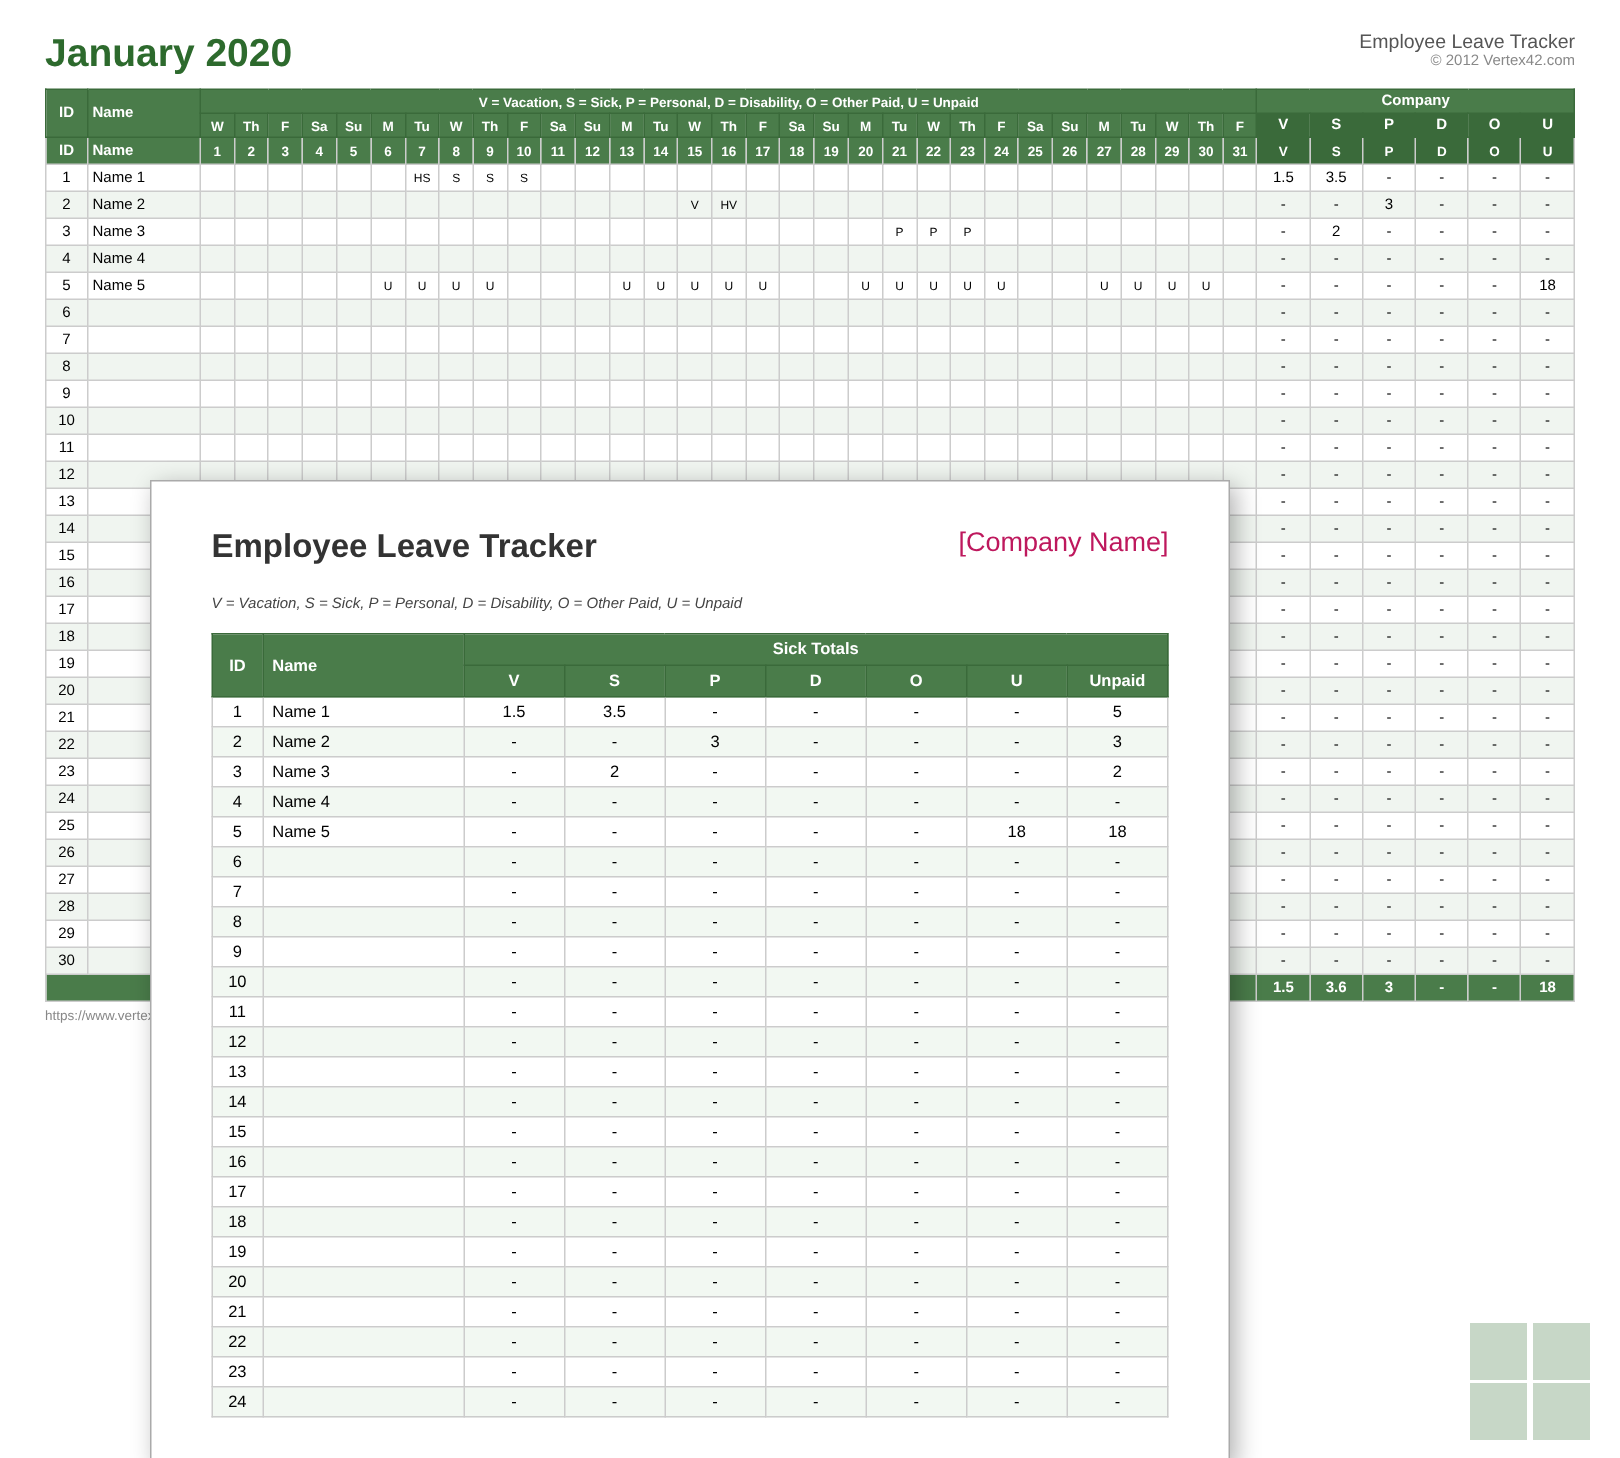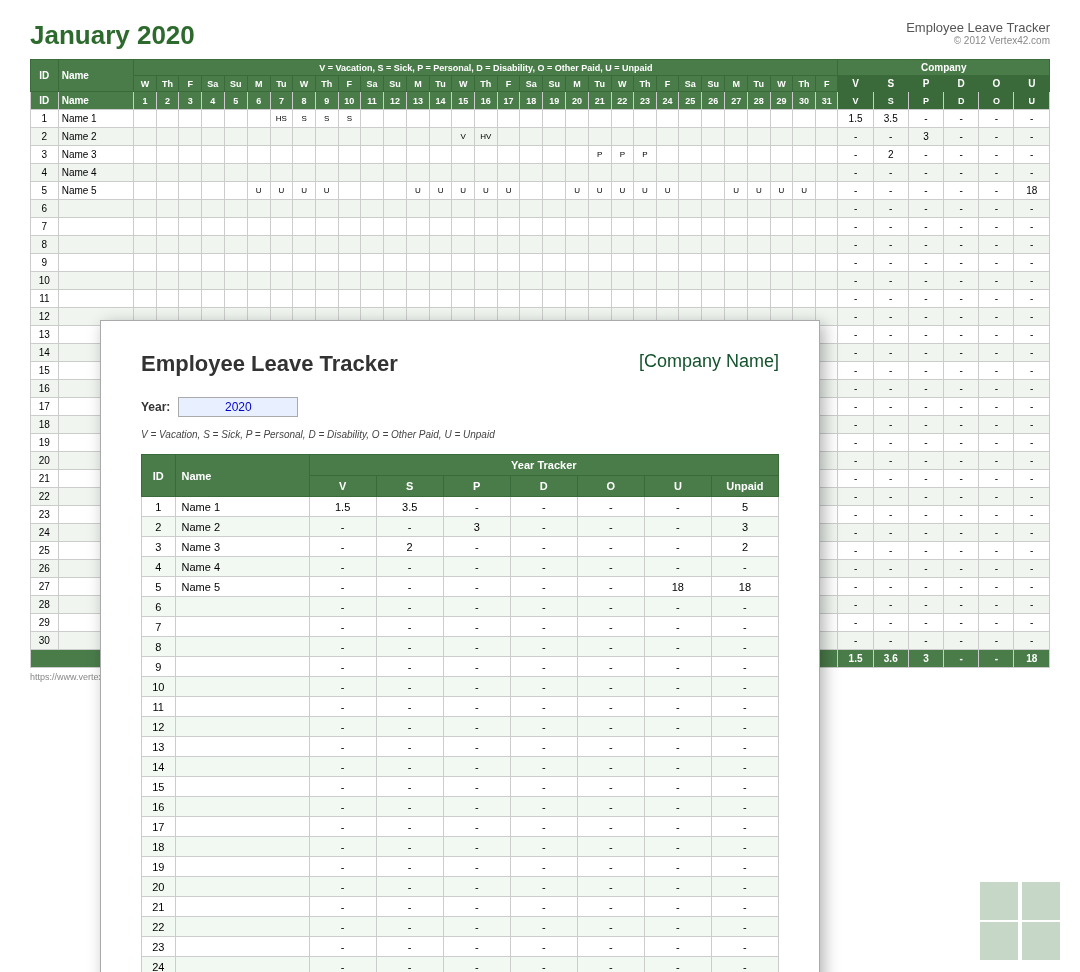--- a/index.html
+++ b/index.html
@@ -98,21 +98,21 @@
     }
 
     .modal-title {
       font-size: 22px;
       font-weight: bold;
       color: #333;
     }
 
     .modal-company {
       font-size: 18px;
-      color: #14532d;
+      color: #be185d;
     }
 
     .year-row {
       display: flex;
       align-items: center;
       margin-bottom: 12px;
       gap: 8px;
     }
 
     .year-label {
@@ -1560,33 +1560,29 @@
 
   <div class="url-text">https://www.vertex42.com</div>
 </div>
 
 <div class="modal-overlay">
   <div class="modal-header-row">
     <div class="modal-title">Employee Leave Tracker</div>
     <div class="modal-company">[Company Name]</div>
   </div>
 
-  <div class="year-row">
-    <span class="year-label">Year:</span>
-    <input class="year-input" type="text" value="2020" style="">
-  </div>
 
   <div class="legend-text">V = Vacation,  S = Sick, P = Personal, D = Disability, O = Other Paid, U = Unpaid</div>
 
   <table class="modal-table">
     <thead>
       <tr>
         <th class="col-id" rowspan="2">ID</th>
         <th class="col-name" rowspan="2">Name</th>
-        <th colspan="7">Year Tracker</th>
+        <th colspan="7">Sick Totals</th>
       </tr>
       <tr>
         <th class="col-val">V</th>
         <th class="col-val">S</th>
         <th class="col-val">P</th>
         <th class="col-val">D</th>
         <th class="col-val">O</th>
         <th class="col-val">U</th>
         <th class="col-val">Unpaid</th>
       </tr>

